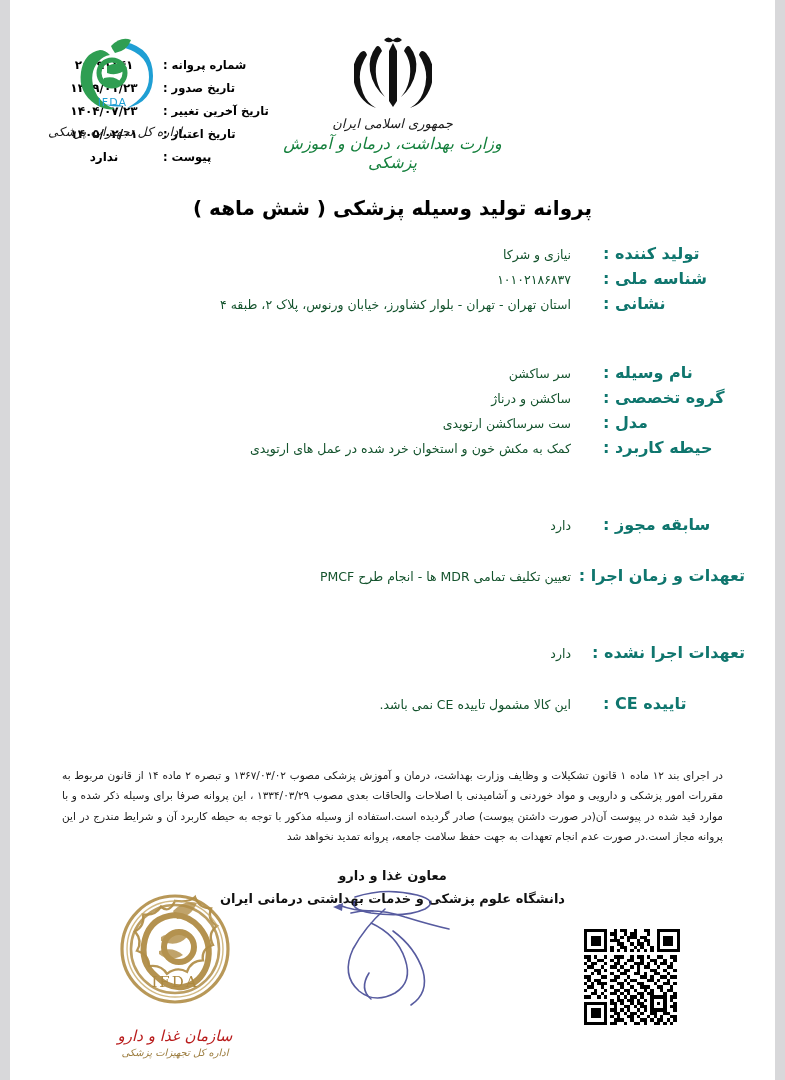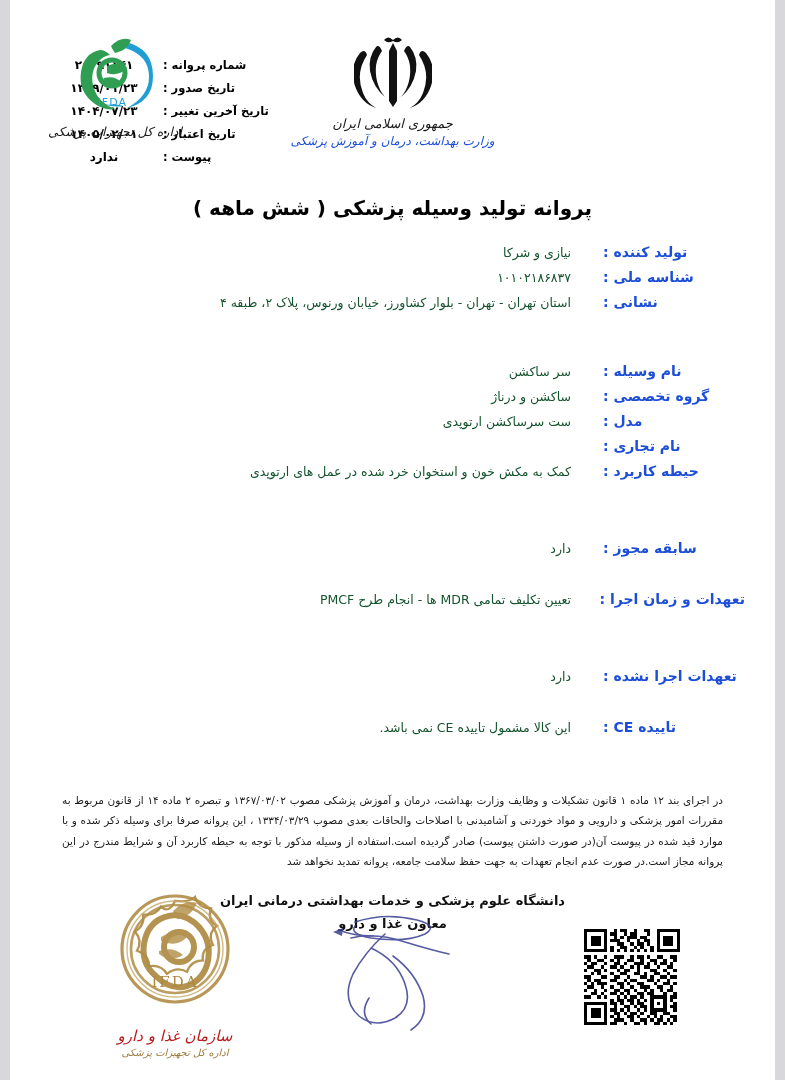--- a/index.html
+++ b/index.html
@@ -73,22 +73,22 @@
   }
   .emblem-svg { display: block; margin: 0 auto; }
   .emblem-line1 {
     font-size: 13px;
     color: #1a1a1a;
     margin-top: 7px;
     font-family: "DejaVu Serif", "Liberation Serif", serif;
     font-style: italic;
   }
   .emblem-line2 {
-    font-size: 12px;
-    color: #1d4ed8;
+    font-size: 16px;
+    color: #15803d;
     margin-top: 3px;
     font-family: "DejaVu Serif", "Liberation Serif", serif;
     font-style: italic;
   }
 
   
   .ifda-block {
     position: absolute;
     top: 26px;
     left: 20px;
@@ -118,23 +118,23 @@
 
   .field-row {
     display: flex;
     align-items: baseline;
     min-height: 25px;
     direction: rtl;
   }
   .field-label {
     width: 152px;
     text-align: left;
-    font-size: 14px;
+    font-size: 16px;
     font-weight: bold;
-    color: #1d4ed8;
+    color: #0f766e;
     padding-left: 10px;
     white-space: nowrap;
     flex-shrink: 0;
   }
   .field-value {
     font-size: 12.5px;
     font-weight: normal;
     color: #14532d;
     text-align: right;
     padding-right: 22px;
@@ -309,24 +309,20 @@
     <div class="field-row">
       <span class="field-label">گروه تخصصی :</span>
       <span class="field-value">ساکشن و درناژ</span>
     </div>
 
     <div class="field-row">
       <span class="field-label">مدل :</span>
       <span class="field-value">ست سرساکشن ارتوپدی</span>
     </div>
 
-    <div class="field-row">
-      <span class="field-label">نام تجاری :</span>
-      <span class="field-value"></span>
-    </div>
 
     <div class="field-row">
       <span class="field-label">حیطه کاربرد :</span>
       <span class="field-value">کمک به مکش خون و استخوان خرد شده در عمل های ارتوپدی</span>
     </div>
 
     <div class="gap-lg"></div>
 
     <div class="field-row">
       <span class="field-label">سابقه مجوز :</span>
@@ -351,22 +347,22 @@
 
     <div class="field-row">
       <span class="field-label">تاییده CE :</span>
       <span class="field-value">این کالا مشمول تاییده    CE     نمی باشد.</span>
     </div>
   </div>
 
   <div class="legal">در اجرای بند ۱۲ ماده ۱ قانون تشکیلات و وظایف وزارت بهداشت، درمان و آموزش پزشکی مصوب ۱۳۶۷/۰۳/۰۲ و تبصره ۲ ماده ۱۴ از قانون مربوط به مقررات امور پزشکی و دارویی و مواد خوردنی و آشامیدنی با اصلاحات والحاقات بعدی مصوب ۱۳۳۴/۰۳/۲۹ ، این پروانه صرفا برای وسیله ذکر شده و با موارد قید شده در پیوست آن(در صورت داشتن پیوست) صادر گردیده است.استفاده از وسیله مذکور با توجه به حیطه کاربرد آن و شرایط مندرج در این پروانه مجاز است.در صورت عدم انجام تعهدات به جهت حفظ سلامت جامعه، پروانه تمدید نخواهد شد</div>
 
   <div class="sign-block">
+    <div class="sign-line">معاون غذا و دارو</div>
     <div class="sign-line">دانشگاه علوم پزشکی و خدمات بهداشتی درمانی ایران</div>
-    <div class="sign-line">معاون غذا و دارو</div>
 
     <svg class="ink" viewBox="0 0 300 150">
       <g fill="none" stroke="#3a3f8f" stroke-width="1.6" stroke-linecap="round" opacity="0.85">
         <path d="M112 28 q30 -10 62 -2 q22 6 8 14 q-20 9 -54 4 q-22 -4 -16 -12"></path>
         <path d="M96 36 q14 6 34 6"></path>
         <path d="M90 38 l10 -4 l-1 8 Z" fill="#3a3f8f" stroke="none"></path>
         <path d="M108 44 q24 -6 54 4 q26 8 44 12"></path>
         <path d="M142 40 q-20 18 -32 40 q-12 26 6 42 q16 13 36 2 q18 -11 10 -34 q-8 -24 -34 -36"></path>
         <path d="M150 62 q22 16 30 40 q6 22 -12 34"></path>
         <path d="M126 104 q-10 16 2 26"></path>

